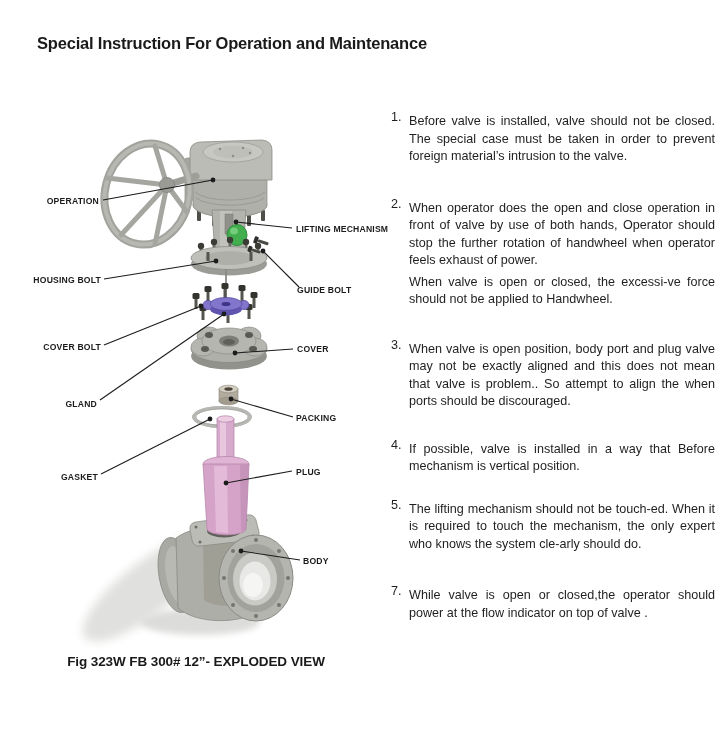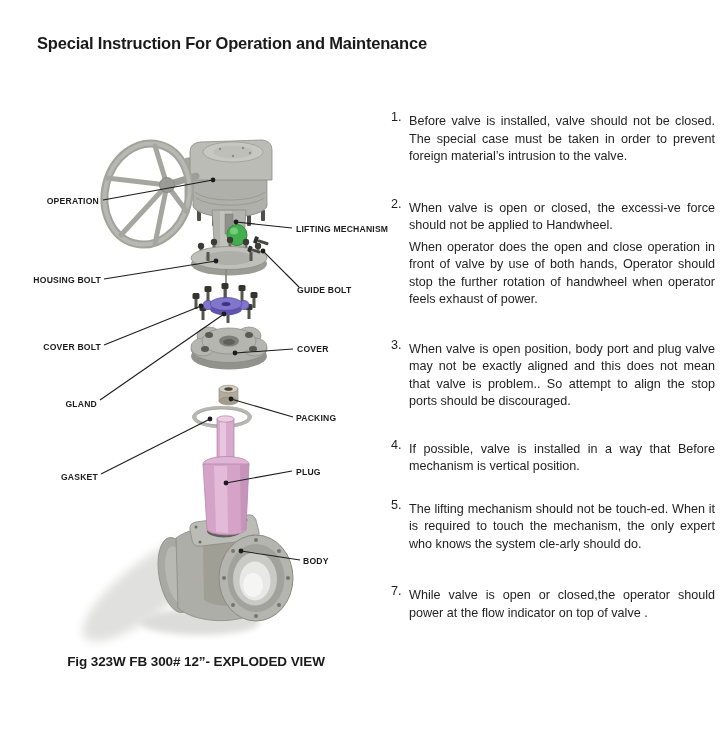--- a/index.html
+++ b/index.html
@@ -269,29 +269,29 @@
     <div class="inst-item">
       <div class="inst-num">1.</div>
       <div class="inst-text">
         <p>Before valve is installed, valve should not be closed. The special case must be taken in order to prevent foreign material’s intrusion to the valve.</p>
       </div>
     </div>
 
     <div class="inst-item" style="margin-top:26px">
       <div class="inst-num">2.</div>
       <div class="inst-text">
+        <p>When operator does the open and close operation in front of valve by use of both hands, Operator should stop the further rotation of handwheel when operator feels exhaust of power.</p>
         <p>When valve is open or closed, the excessi-ve force should not be applied to Handwheel.</p>
-        <p>When operator does the open and close operation in front of valve by use of both hands, Operator should stop the further rotation of handwheel when operator feels exhaust of power.</p>
       </div>
     </div>
 
     <div class="inst-item" style="margin-top:24px">
       <div class="inst-num">3.</div>
       <div class="inst-text">
-        <p>When valve is open position, body port and plug valve may not be exactly aligned and this does not mean that valve is problem.. So attempt to align the stop ports should be discouraged.</p>
+        <p>When valve is open position, body port and plug valve may not be exactly aligned and this does not mean that valve is problem.. So attempt to align the when ports should be discouraged.</p>
       </div>
     </div>
 
     <div class="inst-item" style="margin-top:22px">
       <div class="inst-num">4.</div>
       <div class="inst-text">
         <p>If possible, valve is installed in a way that Before mechanism is vertical position.</p>
       </div>
     </div>
 

